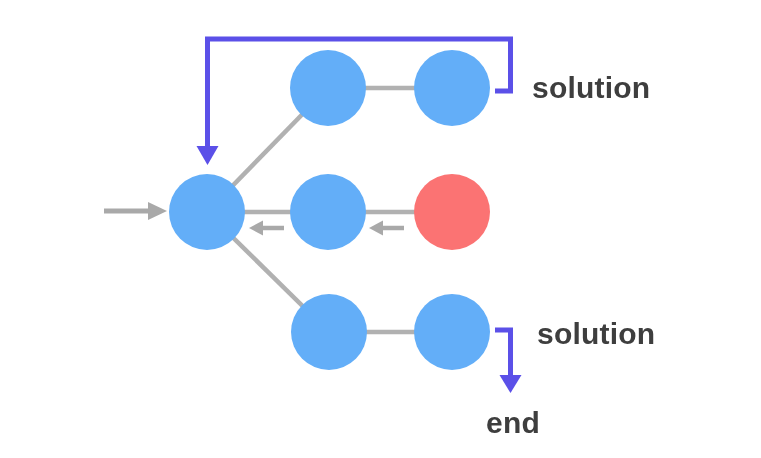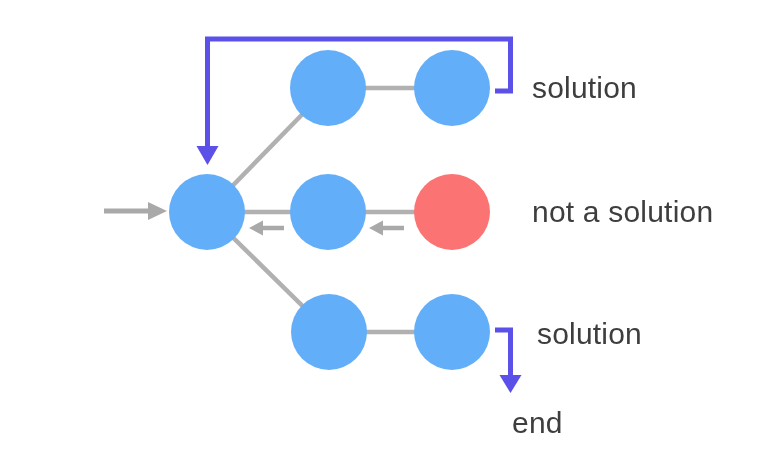--- a/index.html
+++ b/index.html
@@ -47,21 +47,21 @@
   }
   .purple-head {
     fill: var(--arrow-purple, #5B50E8);
     stroke: none;
   }
   .node-blue { fill: var(--node-blue, #63AEF8); }
   .node-red  { fill: var(--node-red, #FB7373); }
   .label {
     position: absolute;
     font-size: 30px;
-    font-weight: 400;
+    font-weight: 700;
     line-height: 30px;
     color: var(--text, #3E3E3E);
     white-space: nowrap;
     letter-spacing: 0.2px;
   }
 </style>
 </head>
 <body>
 
 <div class="canvas">
@@ -107,18 +107,17 @@
       <circle class="node-blue" cx="328" cy="212" r="38"></circle>
       <circle class="node-red" cx="452" cy="212" r="38"></circle>
       <circle class="node-blue" cx="329" cy="332" r="38"></circle>
       <circle class="node-blue" cx="452" cy="332" r="38"></circle>
     </g>
   </svg>
 
 
   <div class="label" style="left:532px; top:73px;">solution</div>
 
-  <div class="label" style="left:532px; top:197px;">not a solution</div>
 
   <div class="label" style="left:537px; top:319px;">solution</div>
 
-  <div class="label" style="left:512px; top:408px;">end</div>
+  <div class="label" style="left:486px; top:408px;">end</div>
 </div>
 
 </body></html>

